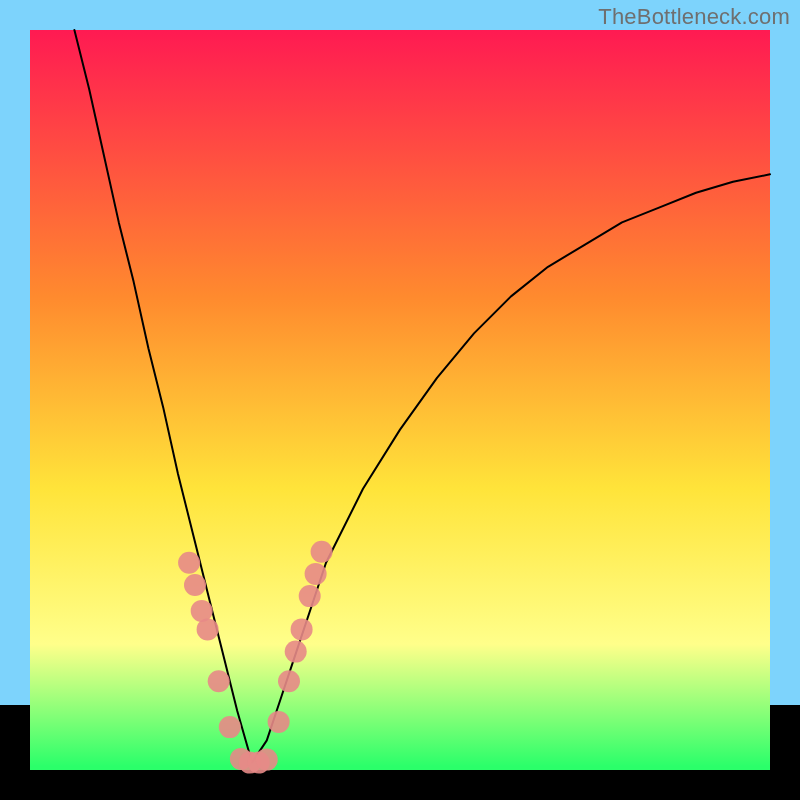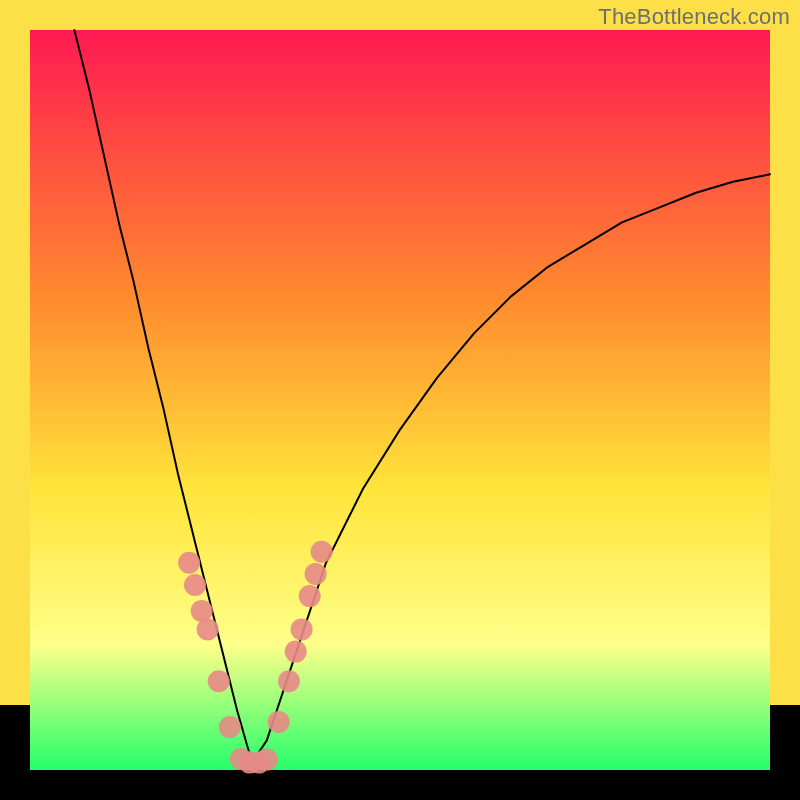--- a/index.html
+++ b/index.html
@@ -9,21 +9,21 @@
     height: 800px;
     background: #000;
     font-family: Arial, Helvetica, sans-serif;
   }
   .frame {
     position: absolute;
     left: 0;
     top: 0;
     width: 800px;
     height: 705px;
-    background: #fde047;
+    background: #7dd3fc;
   }
   .watermark {
     position: absolute;
     top: 4px;
     right: 10px;
     color: #6f6f6f;
     font-size: 22px;
     font-weight: 500;
     letter-spacing: 0.2px;
   }

